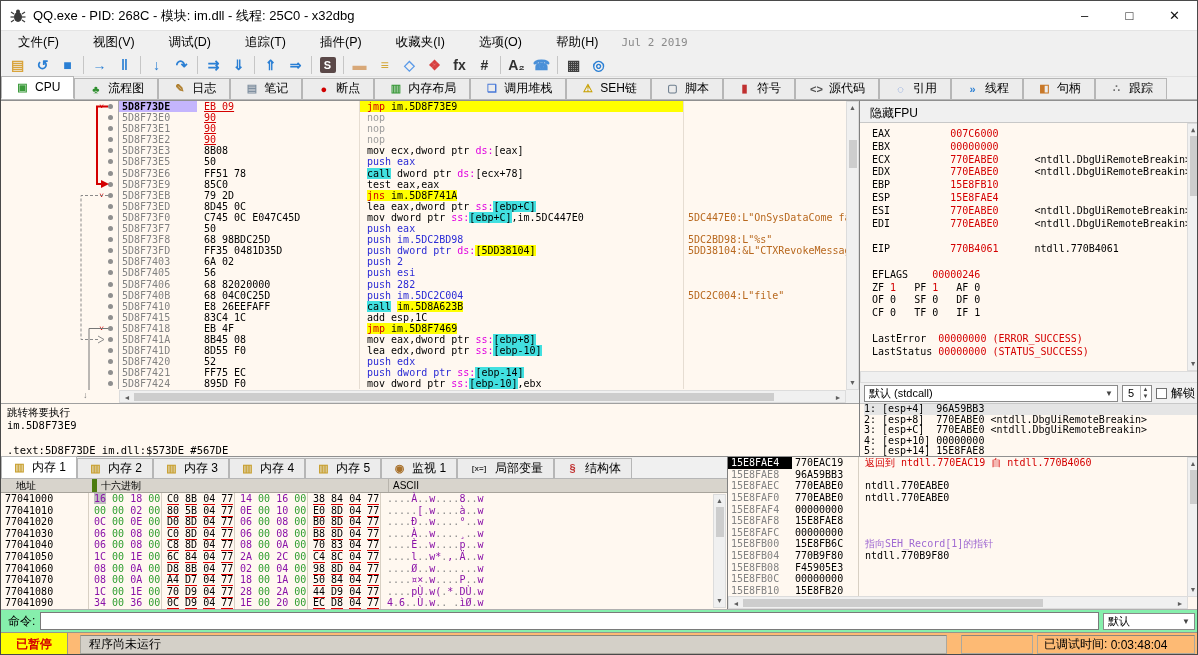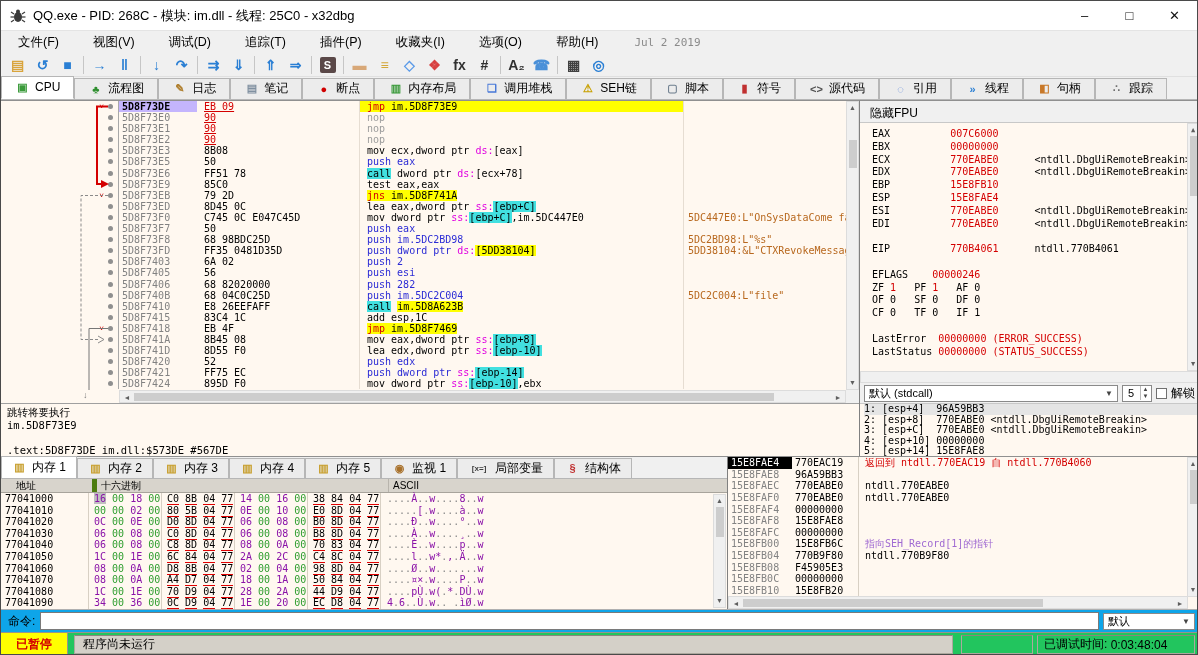--- a/index.html
+++ b/index.html
@@ -7,21 +7,21 @@
 #app{position:relative;width:1198px;height:655px;background:#f0f0f0;border:1px solid #4a4a4a;overflow:hidden;font-size:12px;color:#000}
 .mono{font-family:"DejaVu Sans Mono",monospace}
 
 #titlebar{position:absolute;left:0;top:0;width:100%;height:30px;background:#fff;display:flex;align-items:center;padding-left:9px;border-bottom:1px solid #e4e4e4}
 #title{font-size:13px;margin-left:7px}
 #winbtns{margin-left:auto;display:flex;height:100%}
 .winbtn{width:45px;height:100%;display:flex;align-items:center;justify-content:center;font-size:13px;color:#111}
 
 #menubar{position:absolute;left:0;top:30px;width:100%;height:22px;background:#f0f0f0;display:flex;align-items:center}
 .mitem{padding:3px 17px;font-size:12.5px}
-#menudate{color:#8a8a8a;font-family:"DejaVu Sans Mono",monospace;font-size:11px;margin-left:19px}
+#menudate{color:#8a8a8a;font-family:"DejaVu Sans Mono",monospace;font-size:11px;margin-left:6px}
 
 #toolbar{position:absolute;left:0;top:52px;width:100%;height:24px;background:#f0f0f0;display:flex;align-items:center;padding-left:4px;border-bottom:1px solid #e0e0e0}
 .tbtn{width:25px;height:22px;display:flex;align-items:center;justify-content:center;font-size:14px;font-weight:bold}
 .tbtn .tile{display:inline-flex;width:16px;height:16px;align-items:center;justify-content:center;font-size:11px;border-radius:2px}
 .tsep{width:1px;height:18px;background:#c6c6c6;margin:0 3px}
 
 #tabbar{position:absolute;left:0;top:76px;width:100%;height:23px;background:#f0f0f0;display:flex;align-items:flex-end;border-bottom:1px solid #b6b6b6}
 .tab{display:flex;align-items:center;gap:5px;padding:3px 13px 4px;border:1px solid #b6b6b6;border-bottom:none;background:#ececec;height:21px;font-size:12px;white-space:nowrap}
 .tab.sel{background:#fff;height:23px;border-bottom:1px solid #fff}
 .ticon{display:inline-block;width:15px;text-align:center;font-size:11px;font-weight:bold}
@@ -97,27 +97,27 @@
 #stack{position:absolute;left:726px;top:455px;width:472px;height:153px;background:#fff8f0;border-top:1px solid #909090;border-left:1px solid #808080}
 .srow{display:flex;height:11.65px;line-height:11.7px;font-size:10px;white-space:pre}
 .sa{width:64px;flex:none;padding-left:3px;color:#828282}
 .sa.sel{background:#000;color:#fff}
 .sv{width:66px;flex:none;padding-left:3px}
 .sc{flex:1;padding-left:6px;border-left:1px solid #d8d0c4;overflow:hidden}
 .sc.red{color:#d40000}.sc.purple{color:#a06ad2}
 #stackvs{right:0;top:0;width:12px;height:140px}
 #stackhs{left:0;bottom:0;width:460px;height:13px}
 
-#cmd{position:absolute;left:0;top:608px;width:100%;height:23px;background:#0ea5e9;border-top:1px solid #b0b0b0;display:flex;align-items:center;padding:0 2px}
+#cmd{position:absolute;left:0;top:608px;width:100%;height:23px;background:#86efac;border-top:1px solid #b0b0b0;display:flex;align-items:center;padding:0 2px}
 #cmdlabel{padding:0 5px;font-size:12px}
 #cmdinput{flex:1;height:18px;background:#fff;border:1px solid #7a7a7a;font-size:11px;padding:0 4px;font-family:"DejaVu Sans Mono",monospace}
 #cmdcombo{width:92px;margin-left:4px}
-#status{position:absolute;left:0;top:631px;width:100%;height:24px;background:#22c55e;border-top:1px solid #98948c;display:flex;align-items:stretch;font-size:12px}
+#status{position:absolute;left:0;top:631px;width:100%;height:24px;background:#fdba74;border-top:1px solid #98948c;display:flex;align-items:stretch;font-size:12px}
 #statusbadge{background:#ffff00;color:#d40000;font-weight:bold;display:flex;align-items:center;padding:0 15px;border-right:1px solid #98948c}
-#statusmsg{flex:1;display:flex;align-items:center;padding:4px 8px;border:1px solid #aca89e;border-top-color:#8a867c;margin:2px 6px;background:#d4d0c8}
+#statusmsg{flex:1;display:flex;align-items:center;padding:4px 8px;border:1px solid #aca89e;border-top-color:#8a867c;margin:2px 12px;background:#d4d0c8}
 #statusblank{width:72px;border:1px solid #aca89e;border-top-color:#8a867c;margin:2px 2px}
 #statustime{width:158px;display:flex;align-items:center;padding:0 6px;border:1px solid #aca89e;border-top-color:#8a867c;margin:2px 2px;white-space:pre}
 </style>
 </head>
 <body>
 
 <div id="app">
 
   <div id="titlebar">
     <svg width="16" height="16" viewBox="0 0 16 16">

